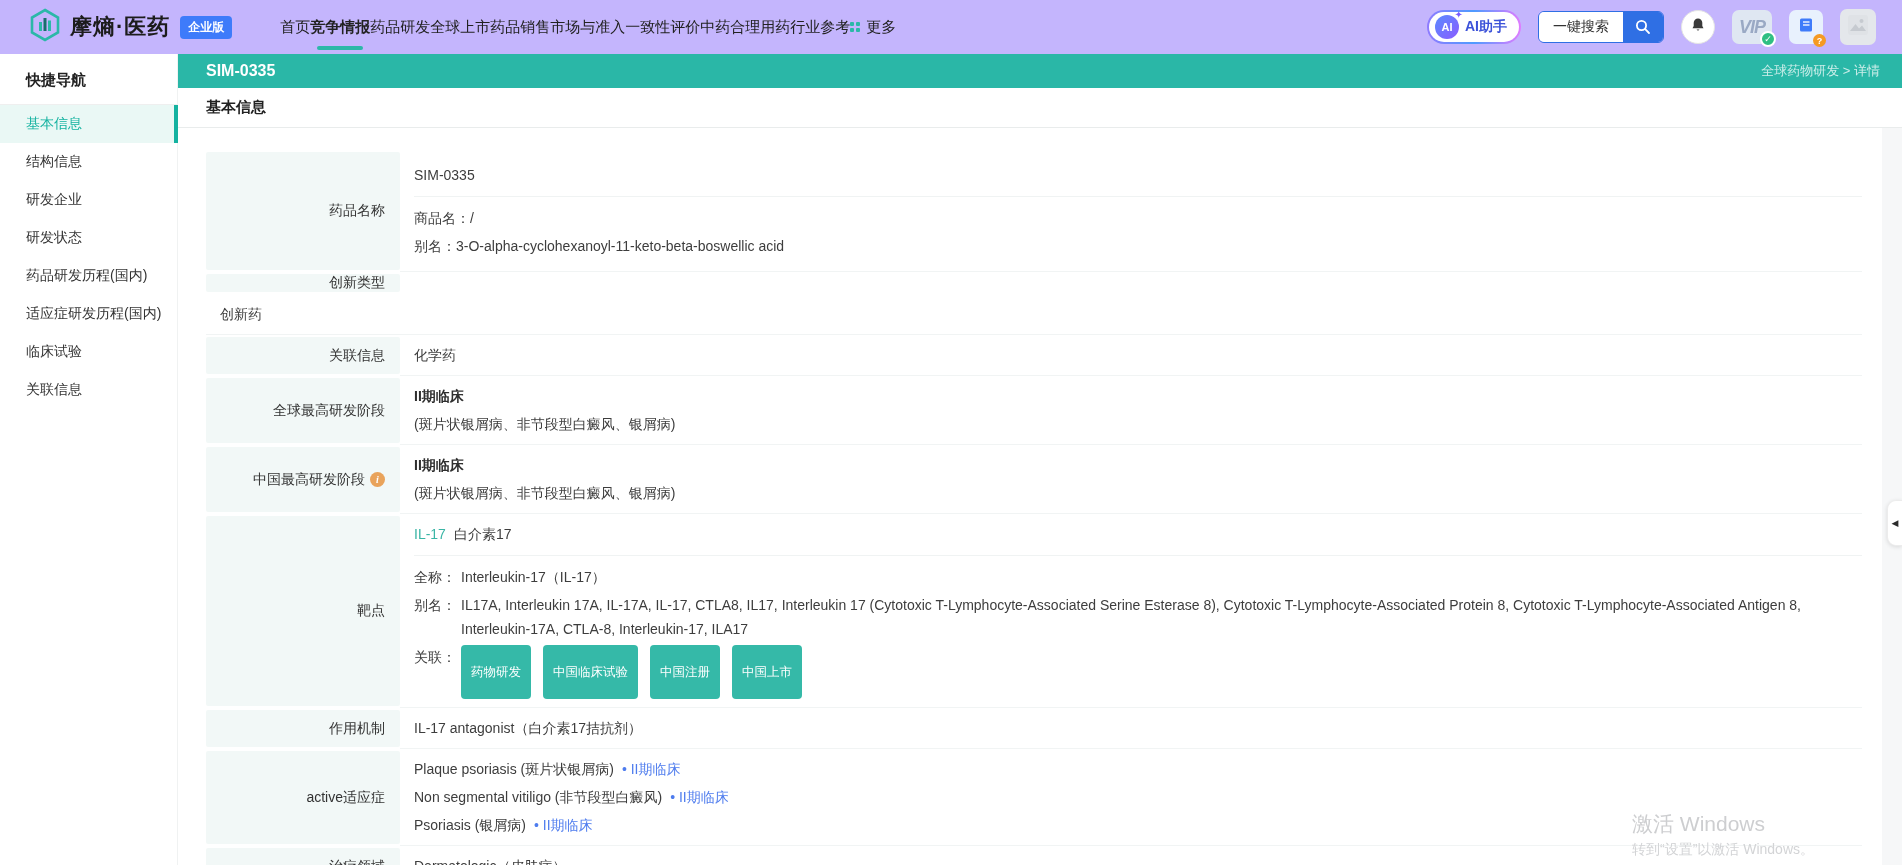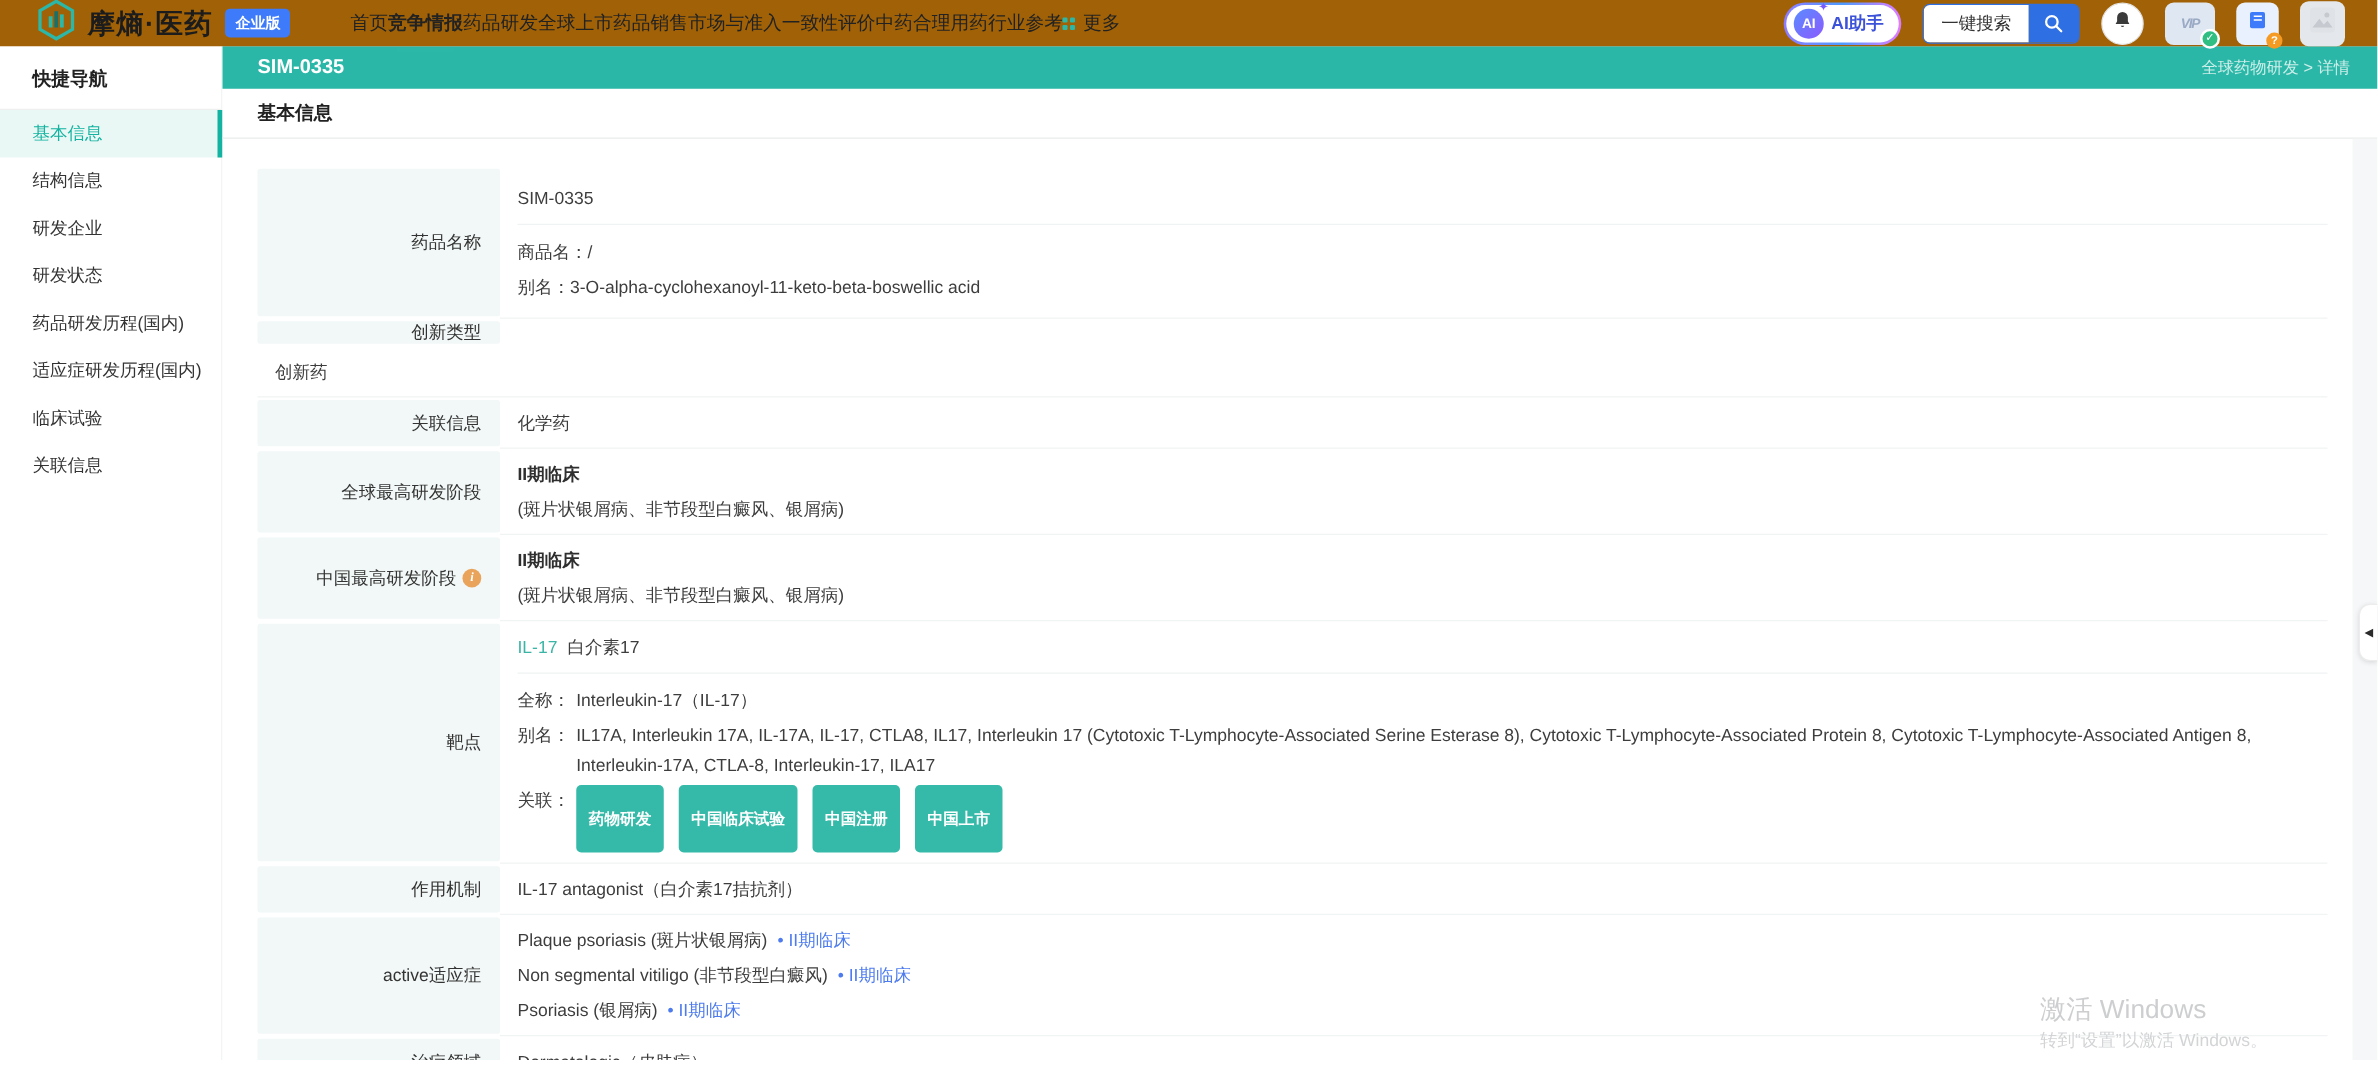--- a/index.html
+++ b/index.html
@@ -1,21 +1,21 @@
 <!DOCTYPE html>
 <html><head>
 <meta charset="utf-8">
 <style>
   * { margin:0; padding:0; box-sizing:border-box; }
   html,body { width:1902px; height:865px; overflow:hidden; background:#fff;
     font-family:"Liberation Sans","DejaVu Sans",sans-serif; color:#333; }
 
   
-  .topnav { height:37px; display:flex; align-items:center; padding:0 26px 0 28px;
-    background:#a16207; position:relative; z-index:10; }
+  .topnav { height:54px; display:flex; align-items:center; padding:0 26px 0 28px;
+    background:#c4b5fd; position:relative; z-index:10; }
   .logo { display:flex; align-items:center; gap:8px; }
   .logo-text { font-size:22px; font-weight:700; color:#1c1c1c; letter-spacing:1px; }
   .logo-badge { background:#3e7bfa; color:#fff; font-size:12px; padding:3px 8px;
     border-radius:4px; font-weight:700; margin-left:2px; }
   .nav { display:flex; align-items:center; margin-left:48px; }
   .nav-item { font-size:15px; color:#222; cursor:pointer; position:relative;
     height:54px; display:flex; align-items:center; gap:4px; white-space:nowrap; }
   .nav-item.active { font-weight:700; }
   .nav-item.active::after { content:""; position:absolute; bottom:4px; left:50%;
     transform:translateX(-50%); width:46px; height:4px; border-radius:2px; background:#2bb8a8; }
@@ -33,21 +33,21 @@
   .ai-ico::after { content:"✦"; position:absolute; top:-6px; right:-4px; color:#7a5bff; font-size:10px; }
   .ai-label { font-size:14px; font-weight:700; color:#3c52d9; }
   .search-btn { display:flex; align-items:stretch; border:1px solid #2f6fe4; border-radius:6px;
     overflow:hidden; cursor:pointer; height:32px; }
   .search-text { padding:0 14px; font-size:14px; color:#333; display:flex; align-items:center; background:#fff; }
   .search-ico { background:#2f6fe4; width:40px; display:flex; align-items:center; justify-content:center; }
   .bell { width:34px; height:34px; border-radius:50%; border:1px solid #e4e4e4; background:#fff;
     display:flex; align-items:center; justify-content:center; cursor:pointer; }
   .vip { width:40px; height:34px; border-radius:7px; background:#dfe7f2; position:relative;
     display:flex; align-items:center; justify-content:center; cursor:pointer; }
-  .vip-txt { font-style:italic; font-weight:700; font-size:11px; color:#9aa9c4; letter-spacing:-1px; }
+  .vip-txt { font-style:italic; font-weight:700; font-size:18px; color:#9aa9c4; letter-spacing:-1px; }
   .vip-check { position:absolute; right:-4px; bottom:-3px; width:16px; height:16px; border-radius:50%;
     background:#2fbf83; border:2px solid #fff; color:#fff; font-size:9px; display:flex;
     align-items:center; justify-content:center; }
   .guide { width:34px; height:34px; border-radius:7px; background:#e8f1fd; position:relative;
     display:flex; align-items:center; justify-content:center; cursor:pointer; }
   .guide-badge { position:absolute; right:-3px; bottom:-3px; width:13px; height:13px; border-radius:50%;
     background:#f59a23; color:#fff; font-size:9px; font-weight:700; display:flex;
     align-items:center; justify-content:center; }
   .avatar { width:36px; height:36px; border-radius:7px; background:#e4e7eb; display:flex;
     align-items:center; justify-content:center; cursor:pointer; }
@@ -80,21 +80,21 @@
     display:flex; flex-direction:column; justify-content:center; font-size:14px; color:#3d3d3d; }
   .vline { display:flex; align-items:flex-start; line-height:24px; margin:2px 0; }
   .vprefix { flex:none; margin-right:5px; }
   .vcontent { flex:1; min-width:0; }
   .vdivider { border-top:1px solid #f0f3f3; margin:7px 0; }
   .p-text { margin-right:4px; }
   .p-bold { font-weight:700; color:#2f2f2f; }
   .p-link-teal { color:#3ab5a5; cursor:pointer; margin-right:8px; }
   .p-link-blue { color:#4e7cee; cursor:pointer; margin-left:4px; }
   .p-tag { display:inline-block; background:#35b9a8; color:#fff; font-size:12.5px;
-    padding:19px 10px; border-radius:4px; margin-right:12px; cursor:pointer; line-height:16px;font-weight:bold; }
+    padding:19px 10px; border-radius:4px; margin-right:12px; cursor:pointer; line-height:16px; }
   .info-ico { display:inline-flex; width:15px; height:15px; border-radius:50%; background:#e9a35b;
     color:#fff; font-size:10px; font-style:italic; font-weight:700; align-items:center;
     justify-content:center; margin-left:5px; cursor:pointer; flex:none;
     font-family:"Liberation Serif","DejaVu Serif",serif; }
 
   .gutter { position:absolute; top:74px; right:0; bottom:0; width:20px; background:#f6f7f8; }
   .collapse-handle { position:absolute; right:0; top:446px; width:15px; height:46px;
     background:#fff; border:1px solid #ececec; border-right:none; border-radius:9px 0 0 9px;
     box-shadow:0 1px 4px rgba(0,0,0,.12); display:flex; align-items:center; justify-content:center;
     cursor:pointer; z-index:5; }

